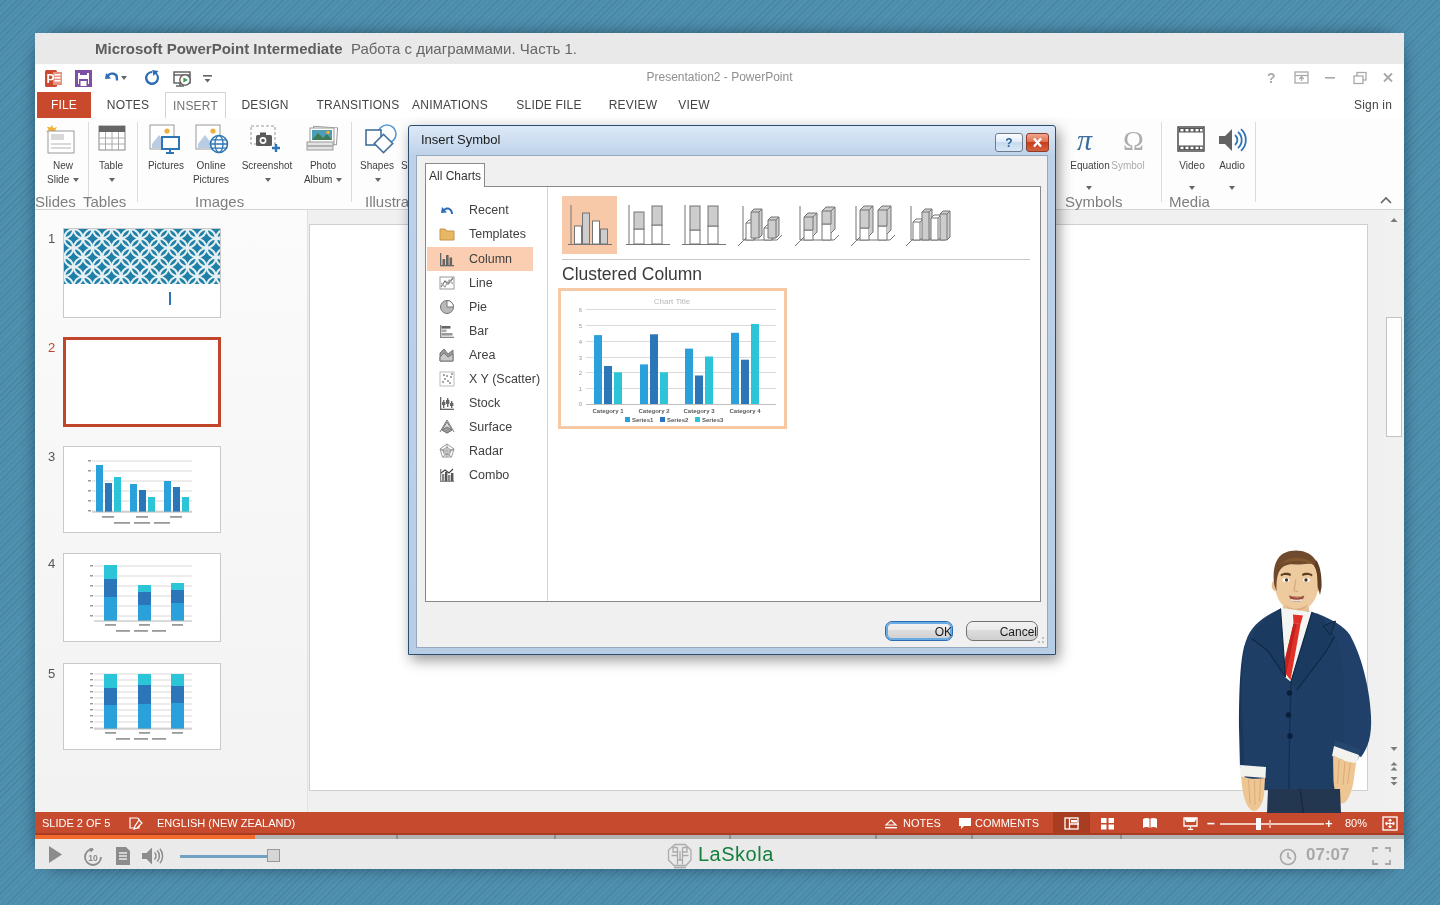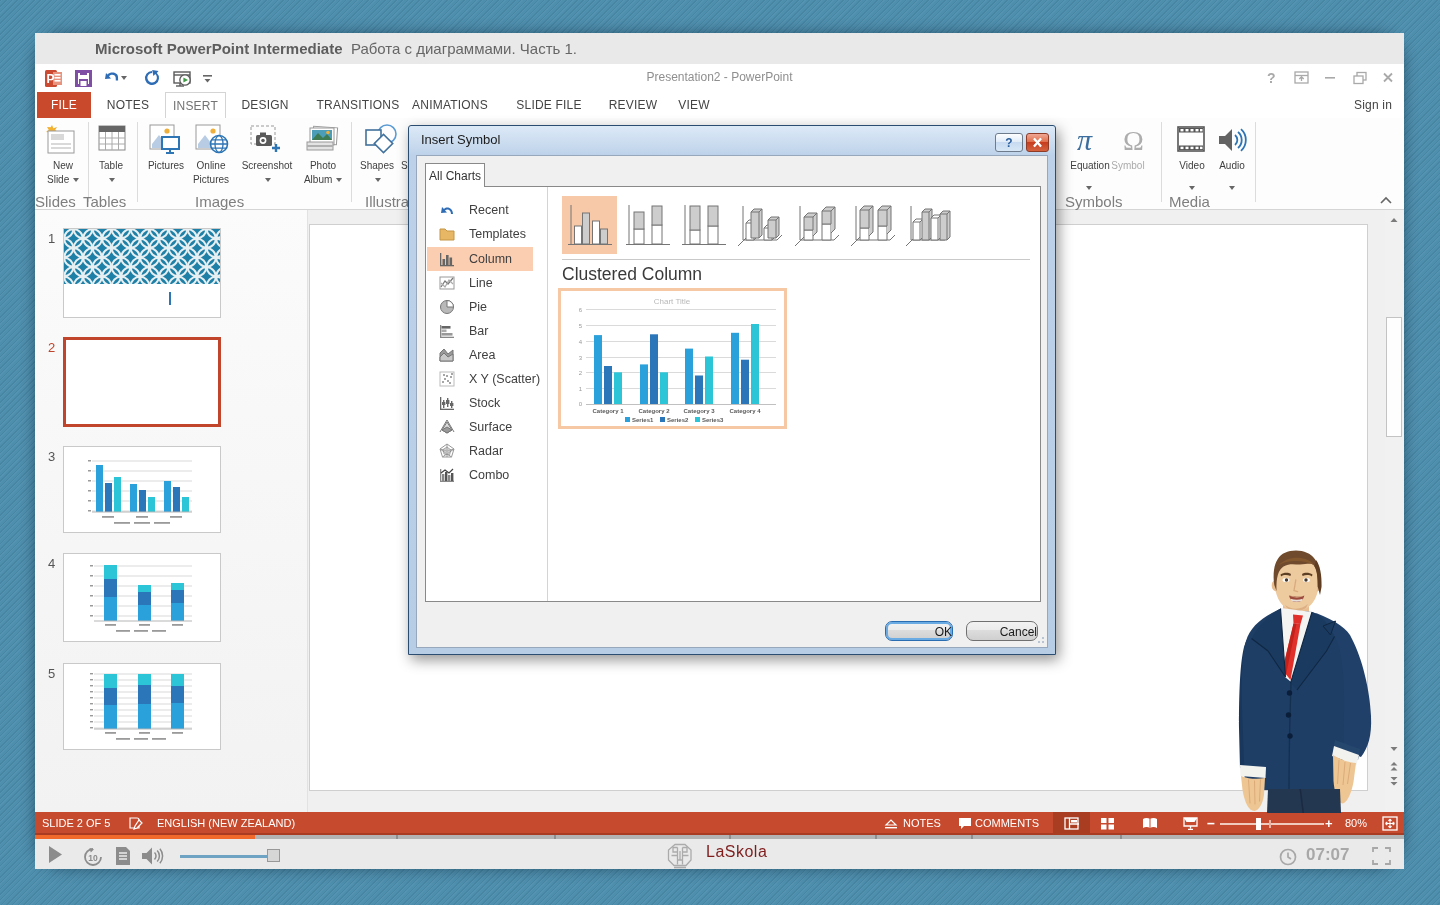--- a/index.html
+++ b/index.html
@@ -564,21 +564,21 @@
     </svg>
     <div class="abs" style="left:145px;top:16px;width:98px;height:2.5px;background:#6fa3c4;"></div>
     <div class="abs" style="left:232px;top:10px;width:13px;height:13px;background:#d6d6d6;border:1px solid #989898;"></div>
     <svg class="abs" style="left:632px;top:4px" width="26" height="26" viewBox="0 0 26 26">
       <g fill="none" stroke="#ababab" stroke-width="1.3">
         <path d="M8 1.5 h10 l6 5.5 v10 l-5 5.5 h-12 l-5.5 -5.5 v-10 z"></path>
         <path d="M10.5 4.5 v17 M15.5 4.5 v17 M10.5 4.5 h-4.5 v4.5 h4.5 M15.5 4.5 h4.5 v4.5 h-4.5 M10.5 12.5 h-6 M15.5 12.5 h6 M10.5 17 h5 M13 8 v9"></path>
         <path d="M7 24.5 h12" stroke-width="1.6"></path>
       </g>
     </svg>
-    <div class="abs" style="left:663px;top:4px;font-size:16px;color:#7f1d1d;letter-spacing:.5px;margin-left:8px;">LaSkola</div>
+    <div class="abs" style="left:663px;top:4px;font-size:20px;color:#15803d;letter-spacing:.5px;">LaSkola</div>
     <svg class="abs" style="left:1244px;top:9px" width="18" height="18" viewBox="0 0 18 18">
       <circle cx="9" cy="9" r="7.5" fill="none" stroke="#a8a8a8" stroke-width="1.7"></circle>
       <path d="M9 4.5 V9 l3 2" stroke="#a8a8a8" stroke-width="1.7" fill="none"></path>
     </svg>
     <div class="abs" style="left:1271px;top:6px;font-size:17px;font-weight:bold;color:#a8a8a8;">07:07</div>
     <svg class="abs" style="left:1337px;top:8px" width="19" height="18" viewBox="0 0 19 18">
       <g fill="none" stroke="#a8a8a8" stroke-width="1.8">
           <path d="M1 5 v-4 h5 M13 1 h5 v4 M18 13 v4 h-5 M6 17 h-5 v-4"></path>
         </g>
     </svg>

